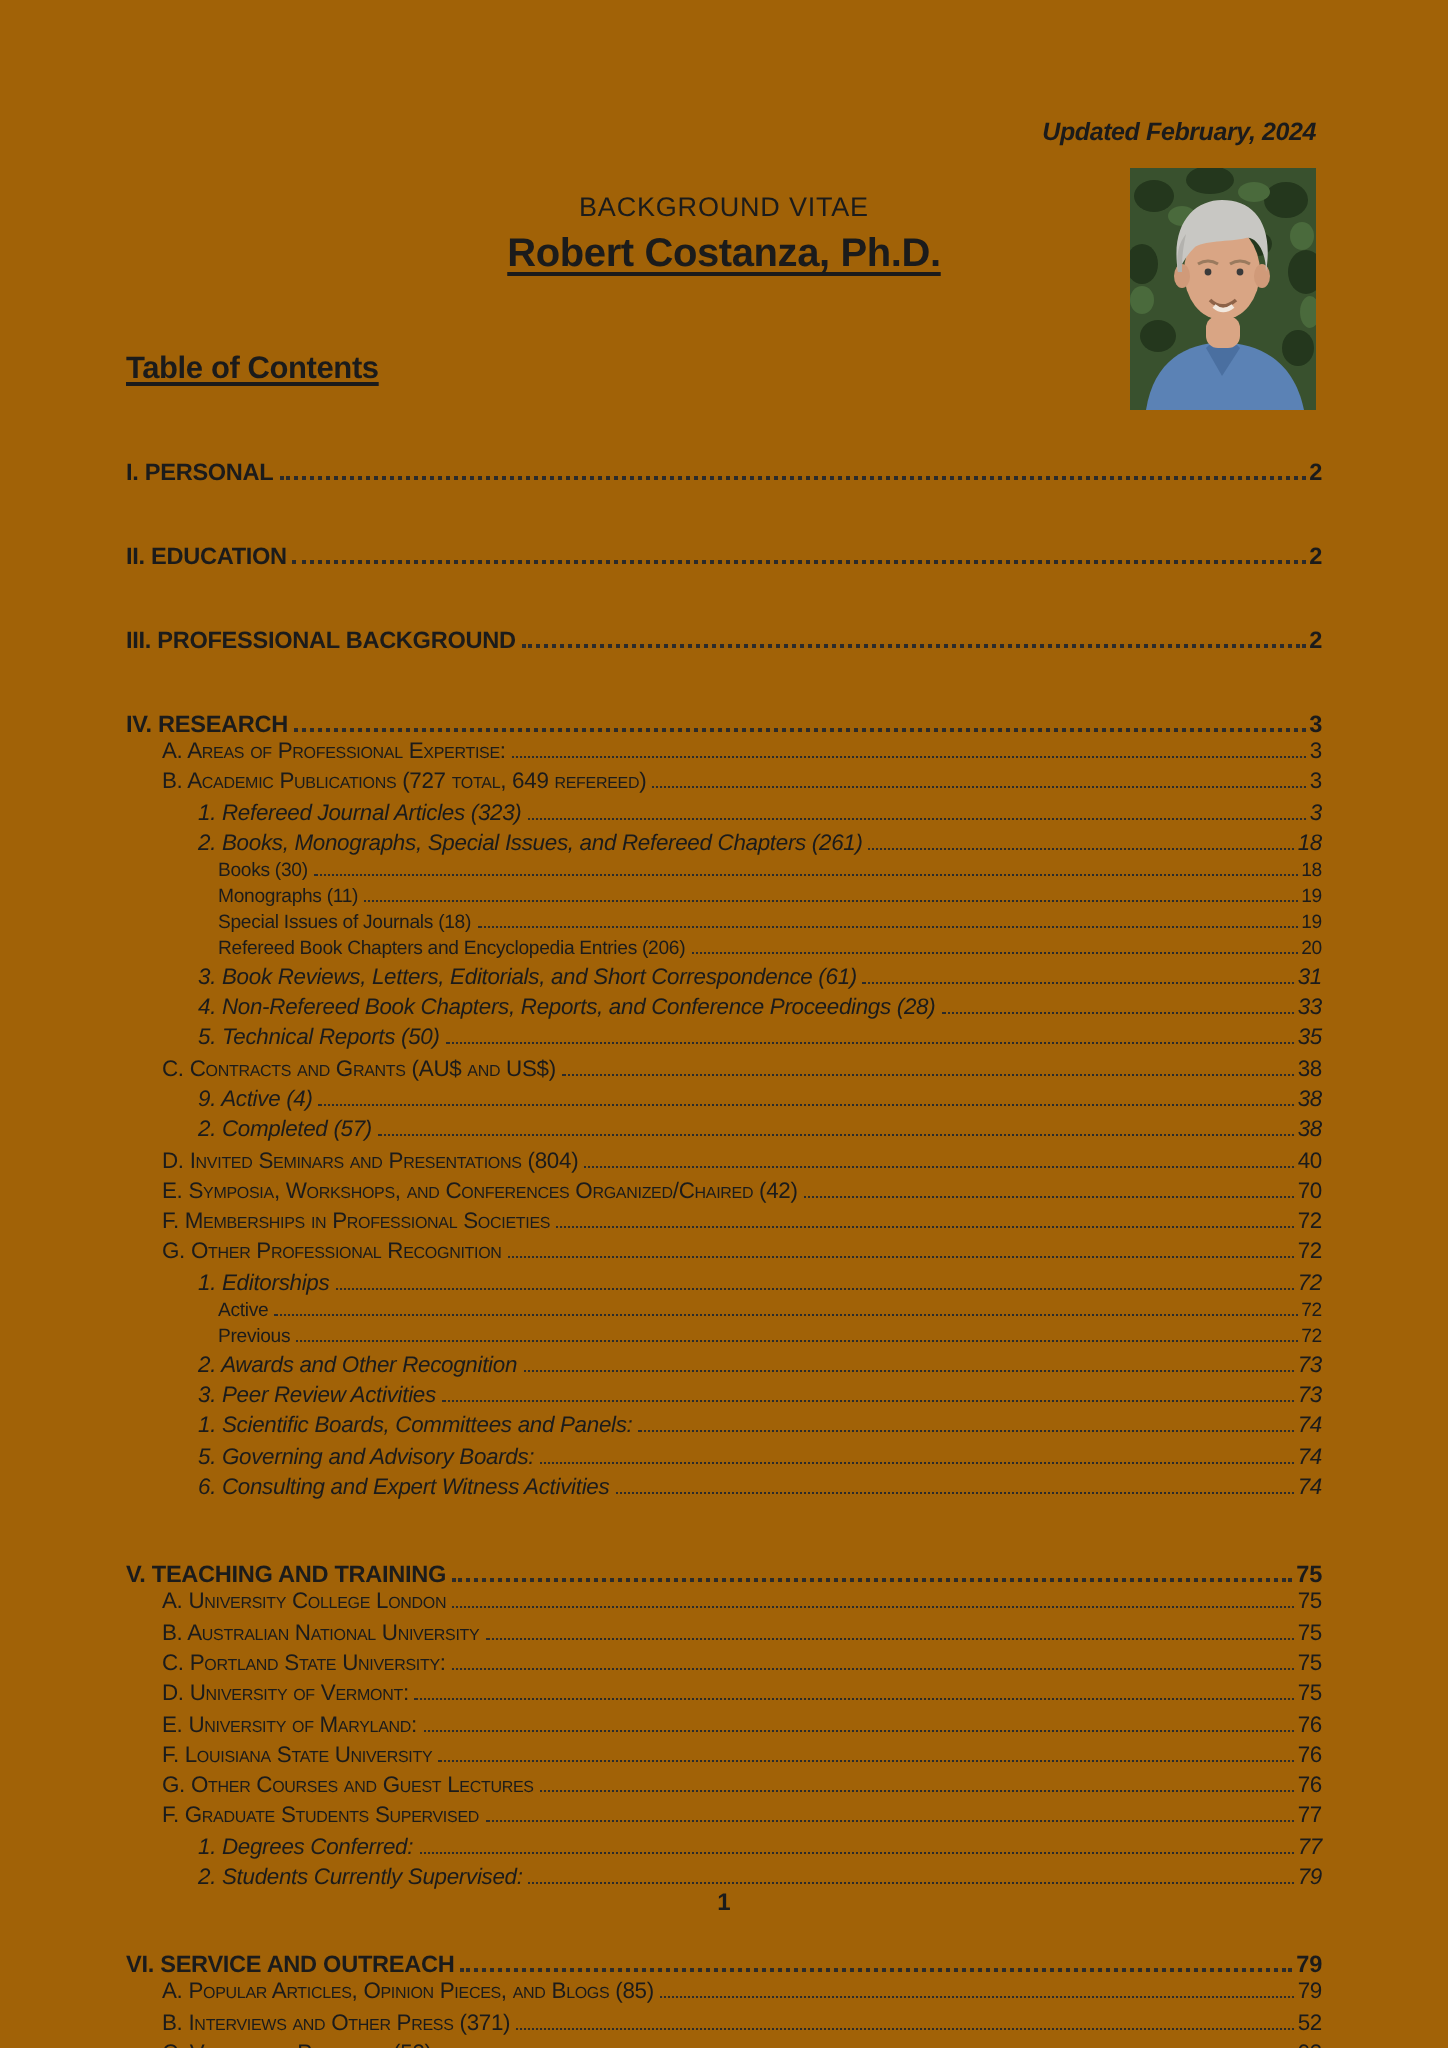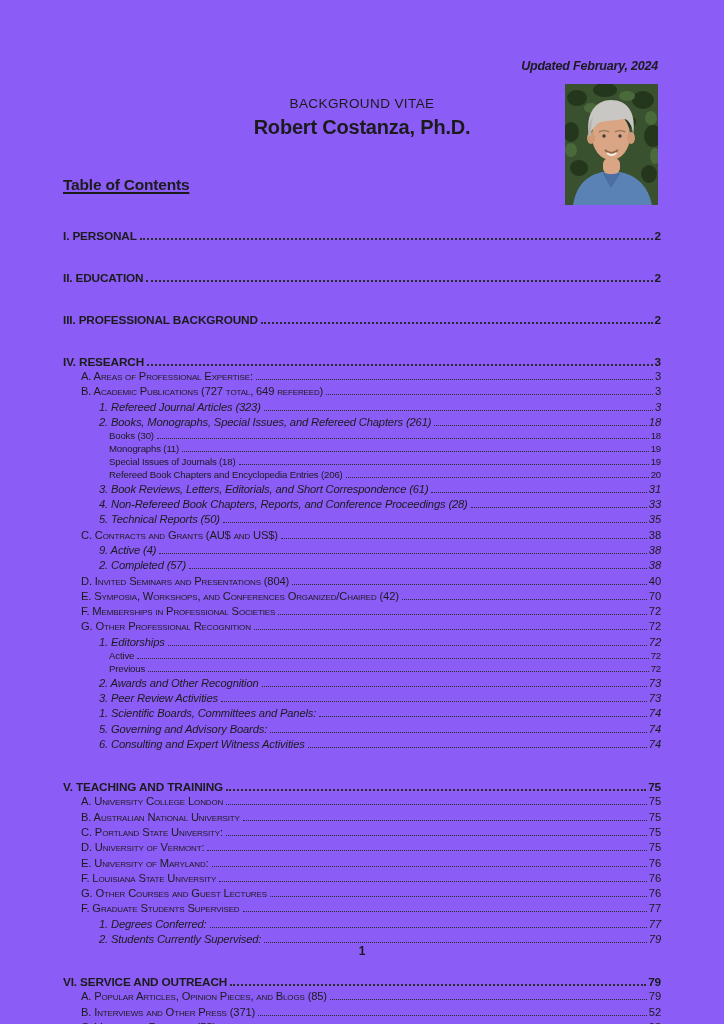--- a/index.html
+++ b/index.html
@@ -1,37 +1,38 @@
 <!DOCTYPE html>
 <html><head>
 <meta charset="utf-8">
 <style>
   html,body{margin:0;padding:0;background:#ffffff;}
   .page{
     position:relative;
     width:724px;height:1024px;
-    background:#8b5cf6;
+    background:#a16207;
     font-family:"Liberation Sans",sans-serif;
     color:#1b1b1b;
     overflow:hidden;
   }
   .updated{
     position:absolute;top:59px;right:66px;
     font-size:12.5px;font-style:italic;font-weight:700;
     letter-spacing:-0.2px;
   }
   .doc-type{
     position:absolute;top:96px;left:0;width:100%;
     text-align:center;
     font-size:13.5px;letter-spacing:0.4px;
   }
   .person-name{
     position:absolute;top:116px;left:0;width:100%;
     text-align:center;
     font-size:20px;font-weight:700;
+    text-decoration:underline;
     text-decoration-thickness:2px;
     text-underline-offset:3px;
     letter-spacing:-0.2px;
   }
   .photo{
     position:absolute;top:84px;right:66px;
     width:93px;height:121px;
     overflow:hidden;
   }
   .photo svg{display:block;}

